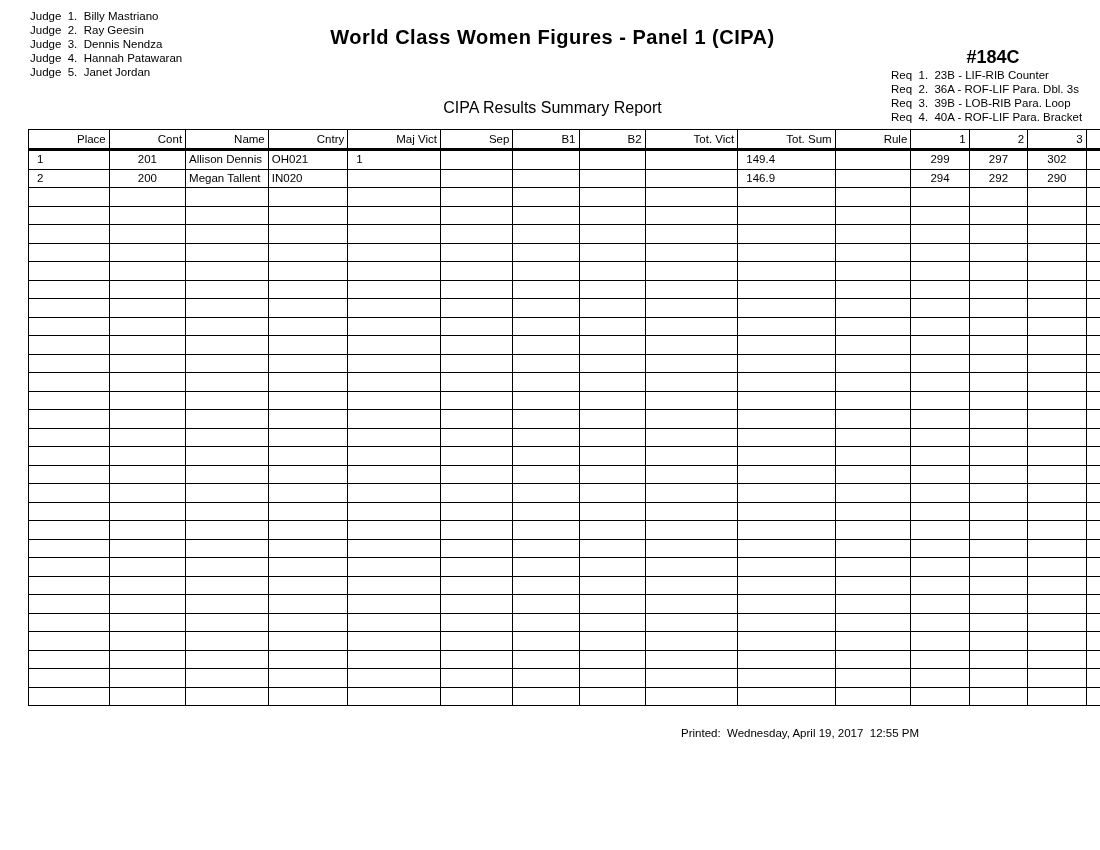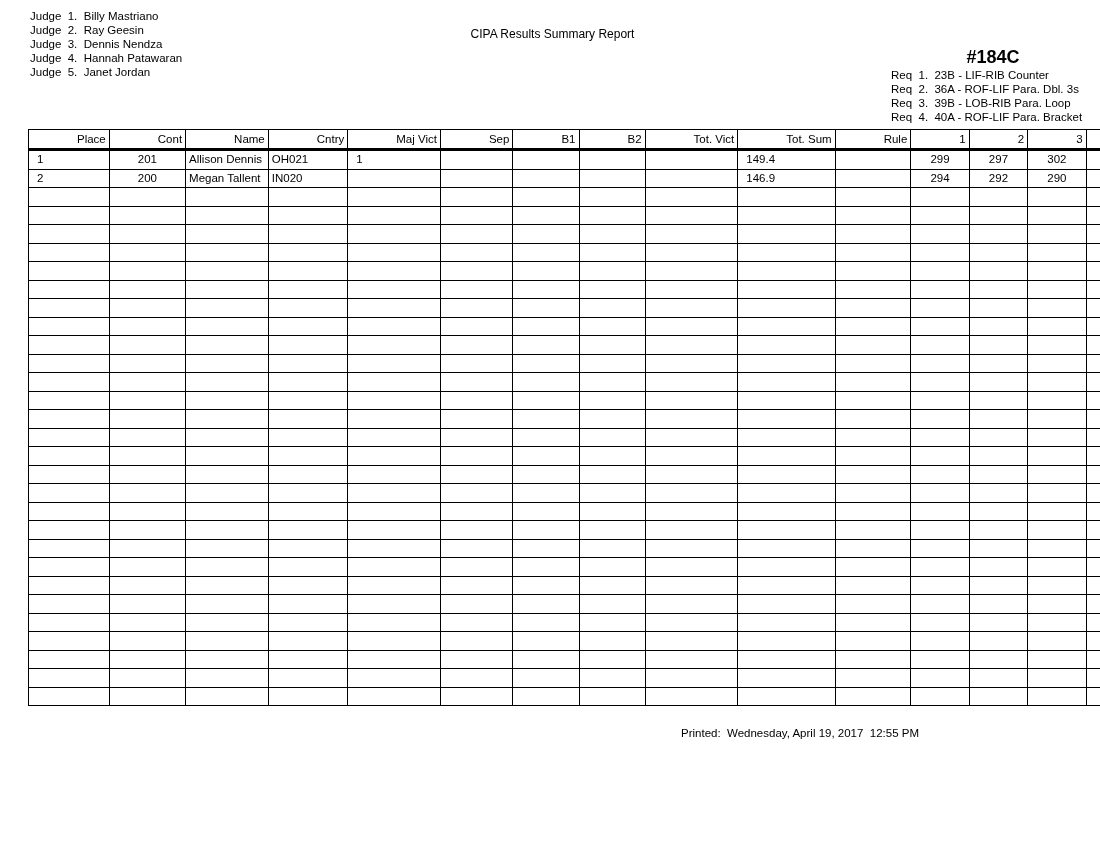--- a/index.html
+++ b/index.html
@@ -11,21 +11,21 @@
     position: absolute; left: 30px; top: 9px;
     font-size: 11.5px; line-height: 14px;
   }
   .judges .row { white-space: pre; }
   .center-head {
     position: absolute; left: 300px; width: 505px; top: 24px; text-align: center;
   }
   .event-title { font-weight: bold; font-size: 18px; line-height: 22px; }
   .location { font-size: 14.5px; line-height: 18px; }
   .class-title { font-weight: bold; font-size: 20px; line-height: 26px; letter-spacing: 0.5px; }
-  .report-title { font-size: 12px; line-height: 20px; }
+  .report-title { font-size: 16px; line-height: 20px; margin-top: 48px; }
   .right-head {
     position: absolute; left: 888px; top: 24px; width: 210px;
   }
   .event-no {
     font-weight: bold; font-size: 18px; line-height: 22px; text-align: center; width: 210px;
     padding-left: 0px;
     margin-top: 22px;
   }
   .reqs { font-size: 11.5px; line-height: 14px; padding-left: 3px; }
   .reqs .row { white-space: pre; }
@@ -51,20 +51,21 @@
 
 <div class="judges">
   <div class="row"><span>Judge  1.</span>  <span>Billy Mastriano</span></div>
   <div class="row"><span>Judge  2.</span>  <span>Ray Geesin</span></div>
   <div class="row"><span>Judge  3.</span>  <span>Dennis Nendza</span></div>
   <div class="row"><span>Judge  4.</span>  <span>Hannah Patawaran</span></div>
   <div class="row"><span>Judge  5.</span>  <span>Janet Jordan</span></div>
 </div>
 
 <div class="center-head">
+  <div class="class-title">World Class Women Figures - Panel 1 (CIPA)</div>
   <div class="report-title">CIPA Results Summary Report</div>
 </div>
 
 <div class="right-head">
   <div class="event-no">#184C</div>
   <div class="reqs">
     <div class="row"><span>Req  1.</span>  <span>23B - LIF-RIB Counter</span></div>
     <div class="row"><span>Req  2.</span>  <span>36A - ROF-LIF Para. Dbl. 3s</span></div>
     <div class="row"><span>Req  3.</span>  <span>39B - LOB-RIB Para. Loop</span></div>
     <div class="row"><span>Req  4.</span>  <span>40A - ROF-LIF Para. Bracket</span></div>

